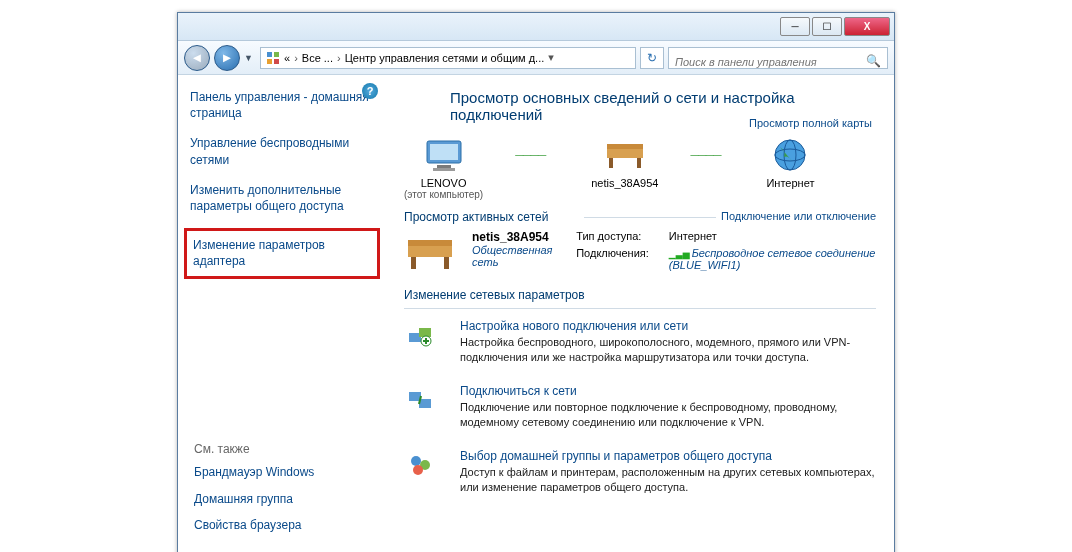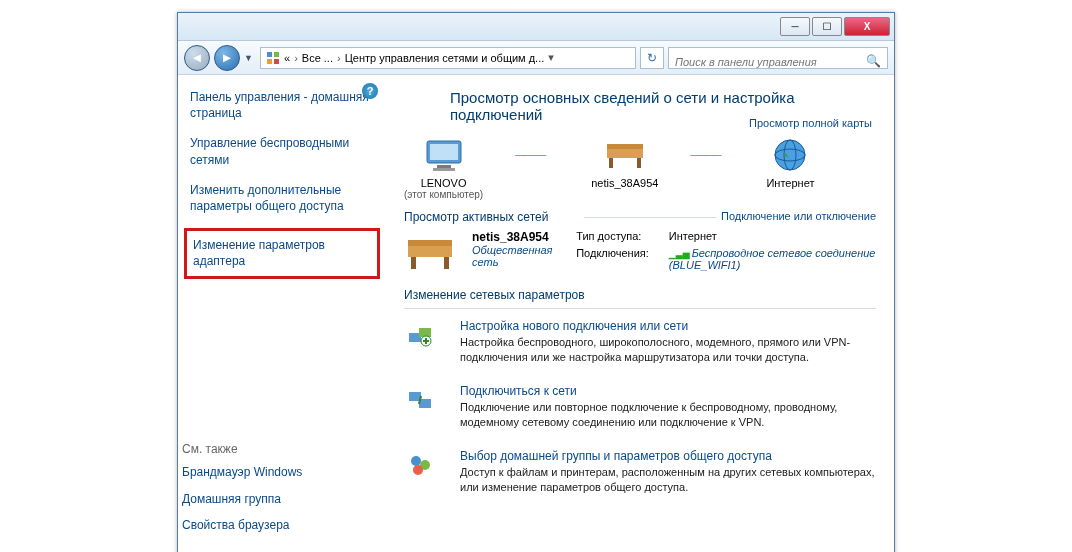--- a/index.html
+++ b/index.html
@@ -20,21 +20,21 @@
 .bc-seg { color: #000; }
 .refresh-btn { width: 24px; height: 22px; border:1px solid #a9bfd2; background:#fff; display:flex;align-items:center;justify-content:center; color:#2a6fb0; font-size:12px;}
 .search { width: 220px; height: 22px; border:1px solid #a9bfd2; background:#fff; display:flex;align-items:flex-end;padding:0 6px;}
 .search input { border:0; outline:0; flex:1; font-style:italic; color:#888; font-size:11px;}
 .search-icon { color:#2a6fb0; font-size:12px;}
 .body { display:flex; min-height: 480px; }
 .sidebar { width: 208px; background:#fff; padding: 14px 12px; font-size:12px; position:relative;}
 .help-icon { position:absolute; right:8px; top:8px; width:16px;height:16px;border-radius:50%;background:radial-gradient(#5ad,#17a);color:#fff;font-size:11px;font-weight:bold;display:flex;align-items:center;justify-content:center;}
 .side-link { color:#0a4a8a; margin-bottom: 14px; line-height:1.35; cursor:default;}
 .side-link.highlight { border: 3px solid #d01818; padding: 6px 6px; margin-left:-6px; margin-right:-6px;}
-.see-also { position:absolute; bottom: 12px; left:4px; right:12px;}
+.see-also { position:absolute; bottom: 12px; left:16px; right:12px;}
 .see-also-title { color:#666; margin-bottom:8px;}
 .see-also .side-link { margin-bottom:10px;}
 .content { flex:1; padding: 14px 18px 14px 18px; position:relative;}
 .content h1 { color:#013c71; font-size:15px; font-weight:normal; margin-bottom:12px;margin-left:46px;}
 .netmap { display:flex; align-items:flex-start; gap: 32px; margin-bottom:6px;}
 .node { text-align:center; font-size:11px; }
 .node-icon { width:48px; height:40px; margin:0 auto 2px; display:flex;align-items:center;justify-content:center; font-size:32px;}
 .node-sub { color:#555; font-size:10px;}
 .connector { width:44px; height:40px; display:flex;align-items:center; color:#5a5;}
 .connector::before{content:"────"; letter-spacing:-1px;}

